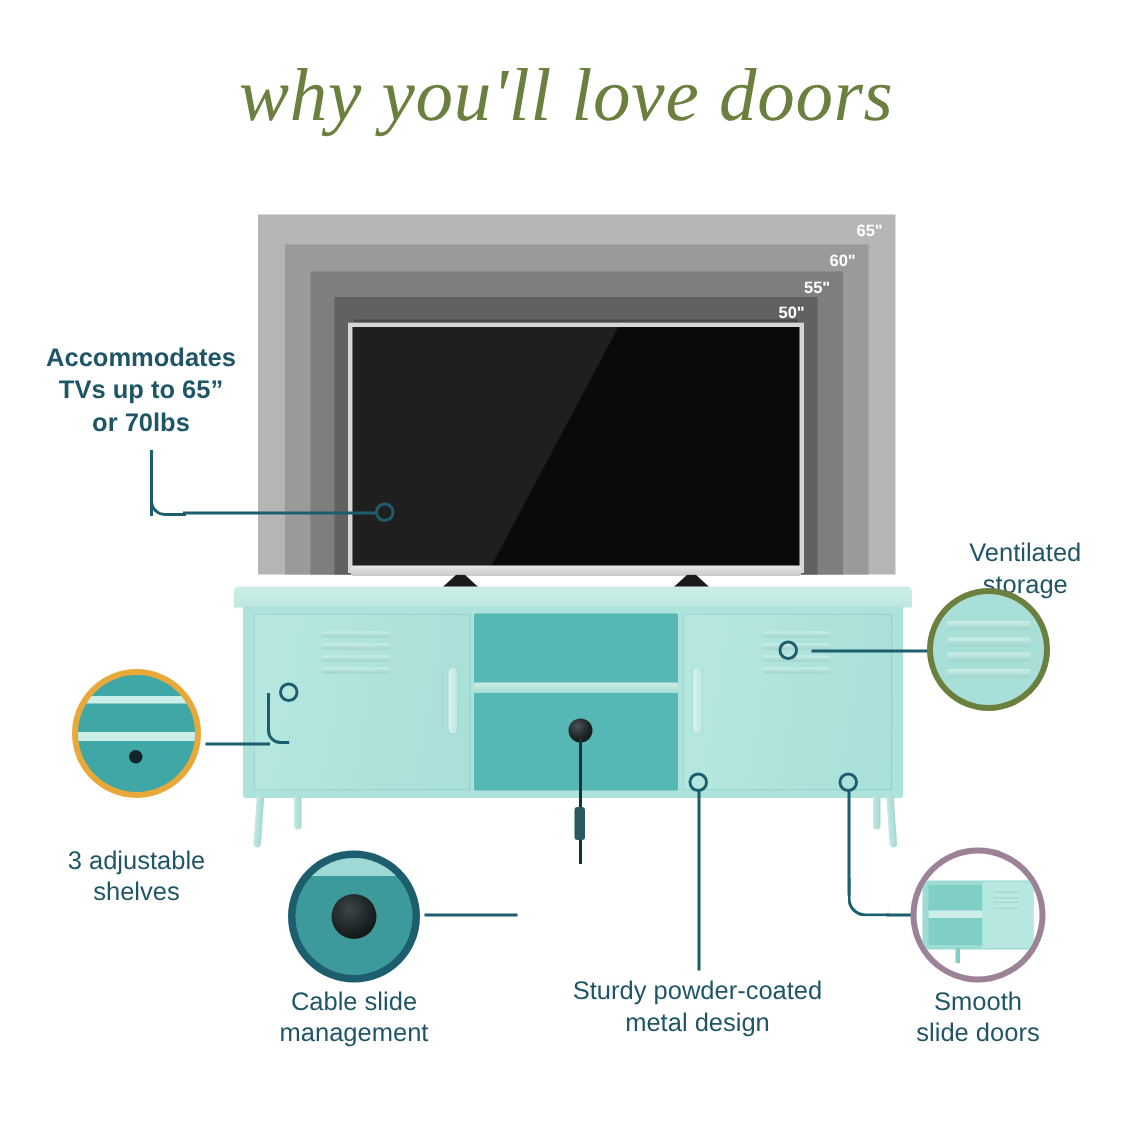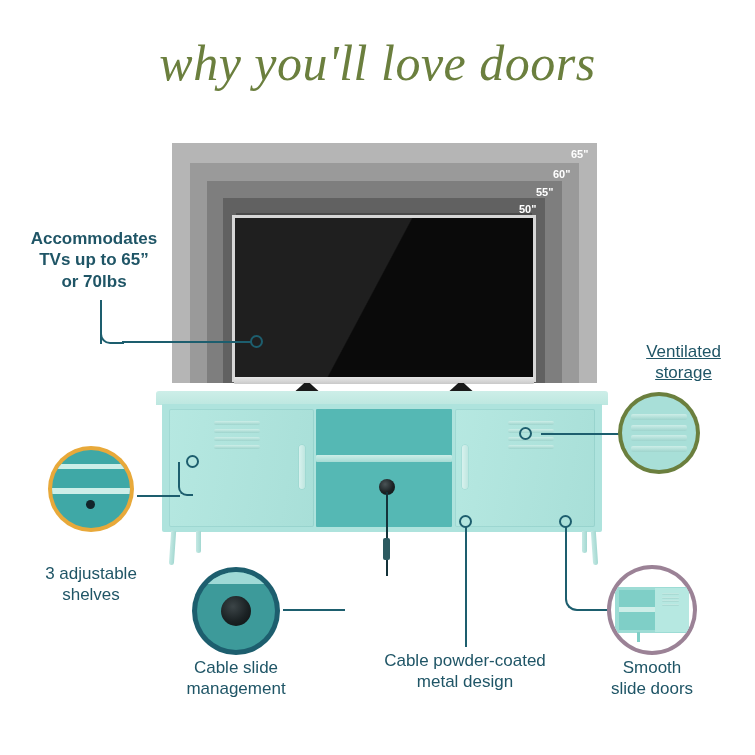--- a/index.html
+++ b/index.html
@@ -220,21 +220,21 @@
 
   <div class="elbow" style="left:100px; top:300px; width:24px; height:44px;
               border-top:none; border-right:none; border-bottom:none;
               border-left:2px solid #1d5e6e;"></div>
   <div style="position:absolute; left:100px; top:322px; width:24px; height:22px;
               border-left:2px solid #1d5e6e; border-bottom:2px solid #1d5e6e;
               border-bottom-left-radius:10px;"></div>
   <div class="lead lead-h" style="left:122px; top:341px; width:130px;"></div>
   <div class="dot" style="left:250px; top:335px; width:13px; height:13px;"></div>
 
-  <div class="ctext" style="left:612px; top:341px; width:143px; text-align:center;text-decoration:underline;">Ventilated
+  <div class="ctext" style="left:612px; top:358px; width:143px; text-align:center;">Ventilated
 storage</div>
   <div class="lead lead-h" style="left:541px; top:433px; width:104px;"></div>
   <div class="dot" style="left:519px; top:427px; width:13px; height:13px;"></div>
 
   <div class="circ-ring" style="left:618px; top:392px; width:82px; height:82px; background:#6b7f3e;"></div>
   <div class="circ" style="left:622px; top:396px; width:74px; height:74px; background:#a8dfd8;">
     <div class="vent" style="left:9px; top:18px; width:56px; height:38px;">
       <i style="height:6px;"></i>
         <i style="height:6px;"></i>
         <i style="height:6px;"></i>
@@ -262,21 +262,21 @@
     <div style="position:absolute; left:0; top:0; width:78px; height:12px; background:#9fd9d6;"></div>
     <div style="position:absolute; left:24px; top:24px; width:30px; height:30px; border-radius:50%;
                 background:radial-gradient(circle at 40% 35%, #3c4548 0%, #1b2224 55%, #0b0f10 100%);"></div>
   </div>
   <div class="ctext" style="left:156px; top:657px; width:160px; text-align:center;">Cable slide
 management</div>
   <div class="lead lead-h" style="left:283px; top:609px; width:62px;"></div>
 
   <div class="lead lead-v" style="left:465px; top:527px; width:2px; height:120px;"></div>
   <div class="dot" style="left:459px; top:515px; width:13px; height:13px;"></div>
-  <div class="ctext" style="left:355px; top:650px; width:220px; text-align:center;">Cable powder-coated
+  <div class="ctext" style="left:355px; top:650px; width:220px; text-align:center;">Sturdy powder-coated
 metal design</div>
 
   <div class="lead lead-v" style="left:565px; top:527px; width:2px; height:70px;"></div>
   <div class="dot" style="left:559px; top:515px; width:13px; height:13px;"></div>
   <div style="position:absolute; left:565px; top:585px; width:28px; height:26px;
               border-left:2px solid #1d5e6e; border-bottom:2px solid #1d5e6e;
               border-bottom-left-radius:12px;"></div>
   <div class="lead lead-h" style="left:591px; top:609px; width:18px;"></div>
 
   <div class="circ-ring" style="left:607px; top:565px; width:90px; height:90px; background:#9b8296;"></div>

